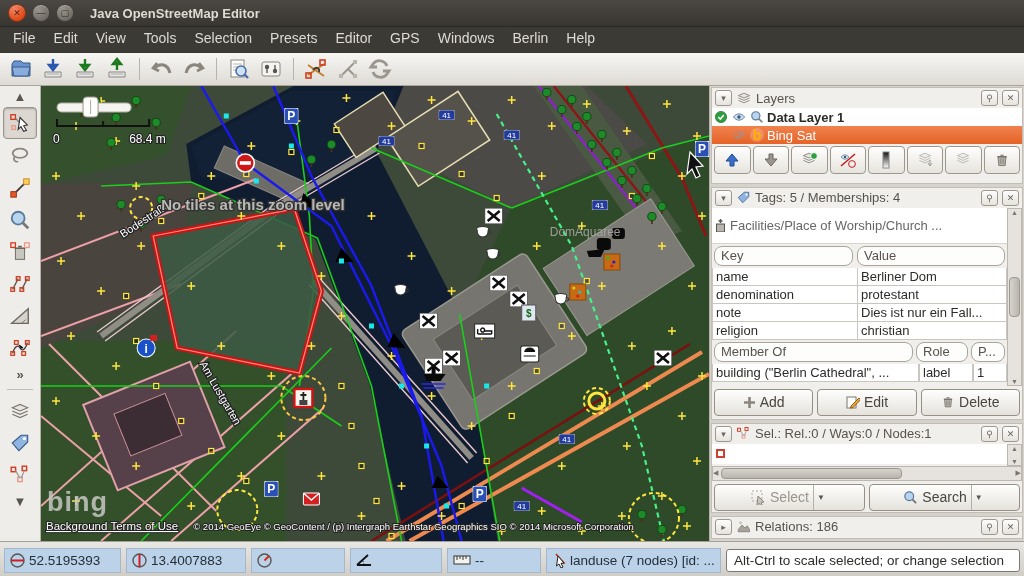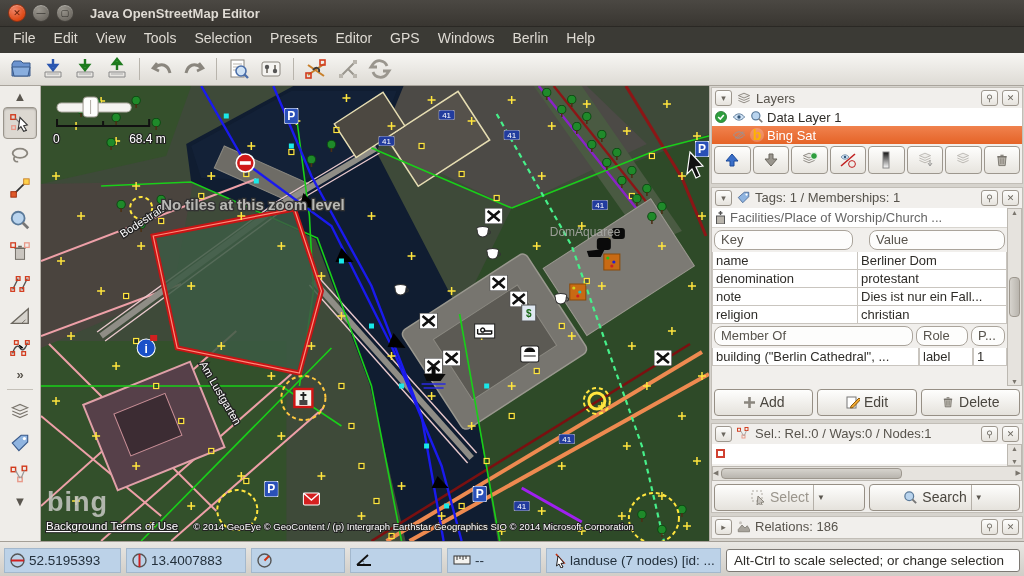--- a/index.html
+++ b/index.html
@@ -37,23 +37,23 @@
   .phead{height:20px;display:flex;align-items:center;gap:4px;padding:0 3px;color:#57534c;font-size:13px}
   .phead .ptitle{flex:1;white-space:nowrap;overflow:hidden}
   .pbtn{width:15px;height:14px;border:1px solid #9d978e;border-radius:3px;background:linear-gradient(#fdfdfc,#e6e3dd);
         display:flex;align-items:center;justify-content:center;font-size:9px;color:#6b675f}
   .layer-row{height:18px;display:flex;align-items:center;gap:3px;padding:0 2px;font-size:13px;color:#2e2c28;background:#fff}
   .layer-row.sel{background:linear-gradient(#f0824e,#e56327);color:#fff}
   .layer-row .lname{white-space:nowrap}
   .lbtn-row{display:flex;gap:2px;padding:2px}
   .lbtn{flex:1;height:26px;border:1px solid #9d978e;border-radius:4px;background:linear-gradient(#fefefd,#e7e4de);
         display:flex;align-items:center;justify-content:center}
-  .preset-row{display:flex;align-items:center;gap:4px;height:19px;padding:0 3px;font-size:13px;color:#666;
+  .preset-row{display:flex;align-items:center;gap:4px;height:19px;padding:8px 3px;font-size:13px;color:#666;
               background:#fff;border-bottom:1px solid #d8d5cf;white-space:nowrap;overflow:hidden}
-  .kvhead{display:flex;gap:16px;padding:2px;background:#f1efec}
+  .kvhead{display:flex;gap:4px;padding:2px;background:#f1efec}
   .kvhead .hcell{border:1px solid #aaa49b;border-radius:8px;background:#fdfdfc;font-size:13px;color:#57534c;
                  padding:1px 6px;height:16px}
   .trow{display:flex;background:#fff;font-size:13px;color:#2e2c28}
   .trow>div{border:1px solid #c9c5bf;border-top:none;padding:0 3px;height:17px;line-height:17px;
             white-space:nowrap;overflow:hidden}
   .trow .tk{width:138px;border-right:none}
   .trow .tv{flex:1}
   .trow.sel>div{background:#e96f36;color:#222}
   .memhead{display:flex;gap:3px;padding:2px;background:#f1efec}
   .memhead .hcell{border:1px solid #aaa49b;border-radius:8px;background:#fdfdfc;font-size:13px;color:#57534c;
@@ -794,21 +794,21 @@
       <div class="layer-row">
         <svg width="14" height="14">
             <use href="#chk"></use>
           </svg>
         <svg width="16" height="14">
             <use href="#eye"></use>
           </svg>
         <svg width="14" height="14">
             <use href="#t-zoom"></use>
           </svg>
-        <span class="lname" style="font-weight:normal">Data Layer 1</span>
+        <span class="lname" style="font-weight:bold">Data Layer 1</span>
       </div>
       <div class="layer-row sel">
         <span style="width:14px"></span>
         <svg width="16" height="14">
             <use href="#eye-off"></use>
           </svg>
         <span style="color:#ffb300;font-weight:bold;font-size:14px;background:#fff3;border-radius:50%;width:14px;text-align:center;line-height:14px">b</span>
         <span class="lname">Bing Sat</span>
       </div>
       <div class="lbtn-row">
@@ -864,21 +864,21 @@
           </div>
       </div>
     </div>
 
     <div class="panel" style="height:233px">
       <div class="phead">
         <div class="pbtn">▾</div>
         <svg width="15" height="15">
             <use href="#p-tag"></use>
           </svg>
-        <div class="ptitle">Tags: 1 / Memberships: 1</div>
+        <div class="ptitle">Tags: 5 / Memberships: 4</div>
         <div class="pbtn">⚲</div>
         <div class="pbtn">✕</div>
       </div>
       <div class="tags-body">
         <div class="tags-left">
           <div class="preset-row">
             <svg width="11" height="13">
                 <path d="M5.5,0 v4 M3.5,2 h4" stroke="#555" stroke-width="1.4"></path>
                 <rect x="1.5" y="5" width="8" height="8" fill="#b9b5ad" stroke="#555"></rect>
               </svg>

